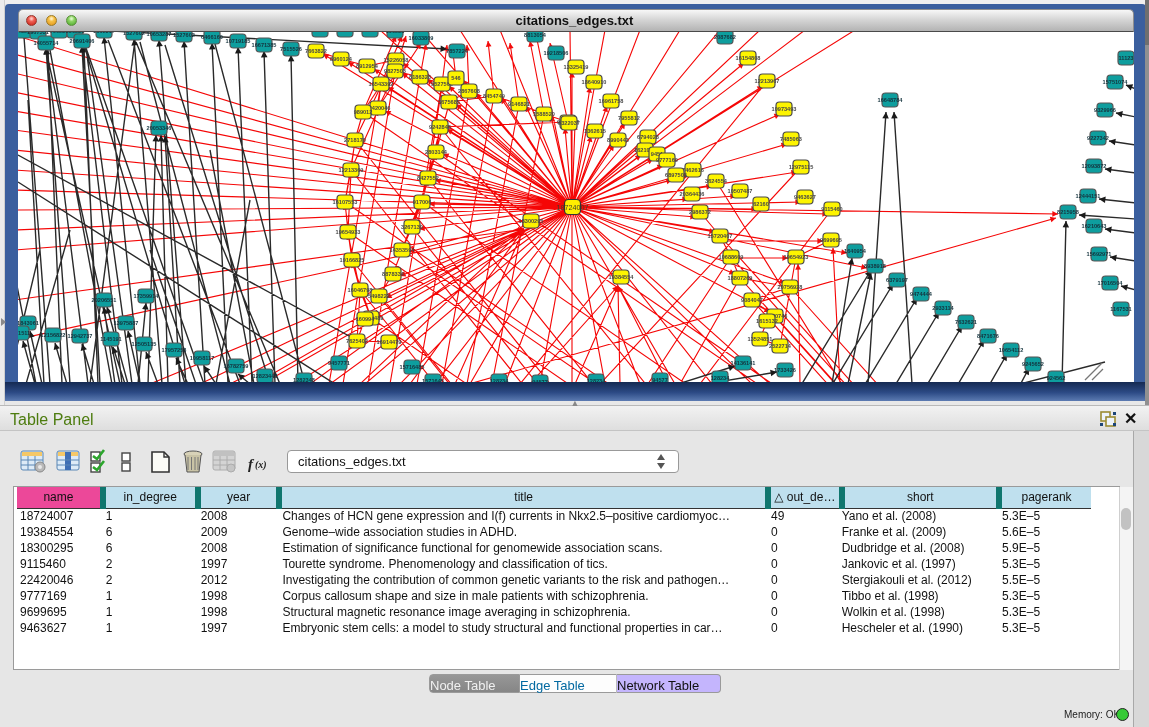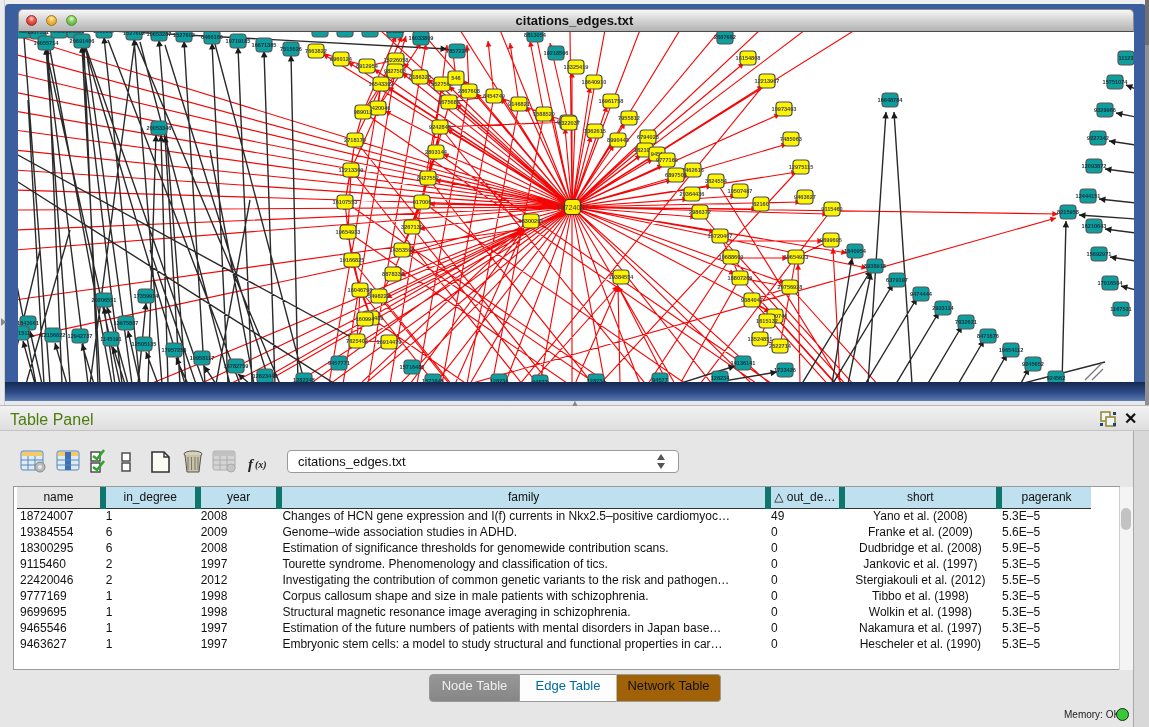--- a/index.html
+++ b/index.html
@@ -20,35 +20,35 @@
 #tl2{left:46px;background:radial-gradient(circle at 50% 30%,#ffeec2 8%,#f5c046 35%,#e9a429 75%,#9a6a10);border:1px solid #9d7b25}
 #tl3{left:66px;background:radial-gradient(circle at 50% 30%,#dcf7c8 8%,#8ed465 35%,#62b83f 75%,#2f7718);border:1px solid #5a8f3c}
 
 #tp{left:0;top:407px;width:1149px;height:320px;background:#e6e6e6}
 #tp-head{left:0;top:405px;width:1149px;height:26px;background:linear-gradient(#f2f2f2,#dedede);border-top:1px solid #b9b9b9;border-bottom:1px solid #c4c4c4}
 #tp-title{left:10px;top:411px;font-size:16px;color:#4d7c0f}
 #tp-x{left:1124px;top:409px;font-size:16px;font-weight:bold;color:#111}
 #tbl-wrap{left:13px;top:486px;width:1107px;height:184px;background:#fff;border:1px solid #9a9a9a;border-right:none;overflow:hidden}
 table{border-collapse:collapse;font-size:12px;table-layout:fixed;width:1074px;margin-left:3px}
 th{height:21px;background:#bfe0ee;border-left:6px solid #0f766e;border-bottom:1px solid #333;font-weight:normal;font-size:12px;color:#111;padding:0}
-th.c0{background:#e5e5e5;border-left:none}
+th.c0{background:#ec4899;border-left:none}
 td{height:16px;padding:0 0 0 3px;font-size:12px;color:#111;white-space:nowrap;overflow:hidden}
-td.c5{text-align:center;padding:0}
+td.c5{padding:0}
 .c0{width:85px}.c1{width:94px}.c2{width:81px}.c3{width:484px}.c4{width:73px}.c5{width:156px}.c6{width:91px}
 #vsb{left:1119px;top:487px;width:14px;height:183px;background:#f4f4f4;border-left:1px solid #cfcfcf}
 #vsb-th{left:1121px;top:508px;width:10px;height:22px;background:#c2c2c2;border-radius:5px}
 #tpright{left:1133px;top:431px;width:16px;height:296px;background:#d8d8d8;border-left:1px solid #a8a8a8}
 
 #combo{left:287px;top:450px;width:392px;height:23px;background:#fff;border:1px solid #999;border-radius:4px;font-size:13px;color:#111;line-height:21px;padding-left:10px}
 
 #tabs{left:429px;top:674px;width:292px;height:23px}
-.seg{position:absolute;top:0;height:28px;font-size:13px;text-align:center;line-height:22px;border:1px solid #9a9a9a}
+.seg{position:absolute;top:0;height:19px;font-size:13px;line-height:22px;border:1px solid #9a9a9a}
 #seg1{left:0;width:91px;background:linear-gradient(#979797,#868686);color:#f0f0f0;border-radius:4px 0 0 4px}
 #seg2{left:91px;width:96px;background:#fdfdfd;color:#0369a1;border-left:none;border-right:none}
-#seg3{left:187px;width:105px;background:#a16207;color:#111;border-left:1px solid #bbb;border-radius:0 4px 4px 0}
+#seg3{left:187px;width:105px;background:#c4b5fd;color:#111;border-left:1px solid #bbb;border-radius:0 4px 4px 0}
 #mem{left:1064px;top:709px;font-size:10px;color:#222}
 #memdot{left:1116px;top:708px;width:13px;height:13px;border-radius:50%;background:#35ca35;border:1.5px solid #222}
 #divider-handle{left:569px;top:400px;width:12px;height:7px;color:#888;font-size:9px;line-height:7px;text-align:center}
 </style></head><body>
 <div class="abs" id="topstrip"></div>
 <div class="abs" id="desk"></div>
 <div class="abs" id="desk-shadow"></div>
 <div class="abs" id="leftstrip"></div>
 <div class="abs" style="left:1px;top:318px;width:0;height:0;border-top:4px solid transparent;border-bottom:4px solid transparent;border-left:5px solid #8a8a8a"></div>
 <div class="abs" id="rightstrip"></div>
@@ -620,21 +620,21 @@
         <col class="c3">
         <col class="c4">
         <col class="c5">
         <col class="c6">
       </colgroup>
 <thead>
         <tr>
           <th class="c0">name</th>
           <th class="c1">in_degree</th>
           <th class="c2">year</th>
-          <th class="c3">family</th>
+          <th class="c3">title</th>
           <th class="c4">△ out_de…</th>
           <th class="c5">short</th>
           <th class="c6">pagerank</th>
         </tr>
       </thead>
 <tbody>
 <tr>
           <td class="c0">18724007</td>
           <td class="c1">1</td>
           <td class="c2">2008</td>
@@ -649,21 +649,21 @@
           <td class="c2">2009</td>
           <td class="c3">Genome–wide association studies in ADHD.</td>
           <td class="c4">0</td>
           <td class="c5">Franke et al. (2009)</td>
           <td class="c6">5.6E–5</td>
         </tr>
 <tr>
           <td class="c0">18300295</td>
           <td class="c1">6</td>
           <td class="c2">2008</td>
-          <td class="c3">Estimation of significance thresholds for genomewide contribution scans.</td>
+          <td class="c3">Estimation of significance functional for genomewide association scans.</td>
           <td class="c4">0</td>
           <td class="c5">Dudbridge et al. (2008)</td>
           <td class="c6">5.9E–5</td>
         </tr>
 <tr>
           <td class="c0">9115460</td>
           <td class="c1">2</td>
           <td class="c2">1997</td>
           <td class="c3">Tourette syndrome. Phenomenology and classification of tics.</td>
           <td class="c4">0</td>
@@ -688,29 +688,20 @@
           <td class="c5">Tibbo et al. (1998)</td>
           <td class="c6">5.3E–5</td>
         </tr>
 <tr>
           <td class="c0">9699695</td>
           <td class="c1">1</td>
           <td class="c2">1998</td>
           <td class="c3">Structural magnetic resonance image averaging in schizophrenia.</td>
           <td class="c4">0</td>
           <td class="c5">Wolkin et al. (1998)</td>
-          <td class="c6">5.3E–5</td>
-        </tr>
-<tr>
-          <td class="c0">9465546</td>
-          <td class="c1">1</td>
-          <td class="c2">1997</td>
-          <td class="c3">Estimation of the future numbers of patients with mental disorders in Japan base…</td>
-          <td class="c4">0</td>
-          <td class="c5">Nakamura et al. (1997)</td>
           <td class="c6">5.3E–5</td>
         </tr>
 <tr>
           <td class="c0">9463627</td>
           <td class="c1">1</td>
           <td class="c2">1997</td>
           <td class="c3">Embryonic stem cells: a model to study structural and functional properties in car…</td>
           <td class="c4">0</td>
           <td class="c5">Hescheler et al. (1990)</td>
           <td class="c6">5.3E–5</td>

